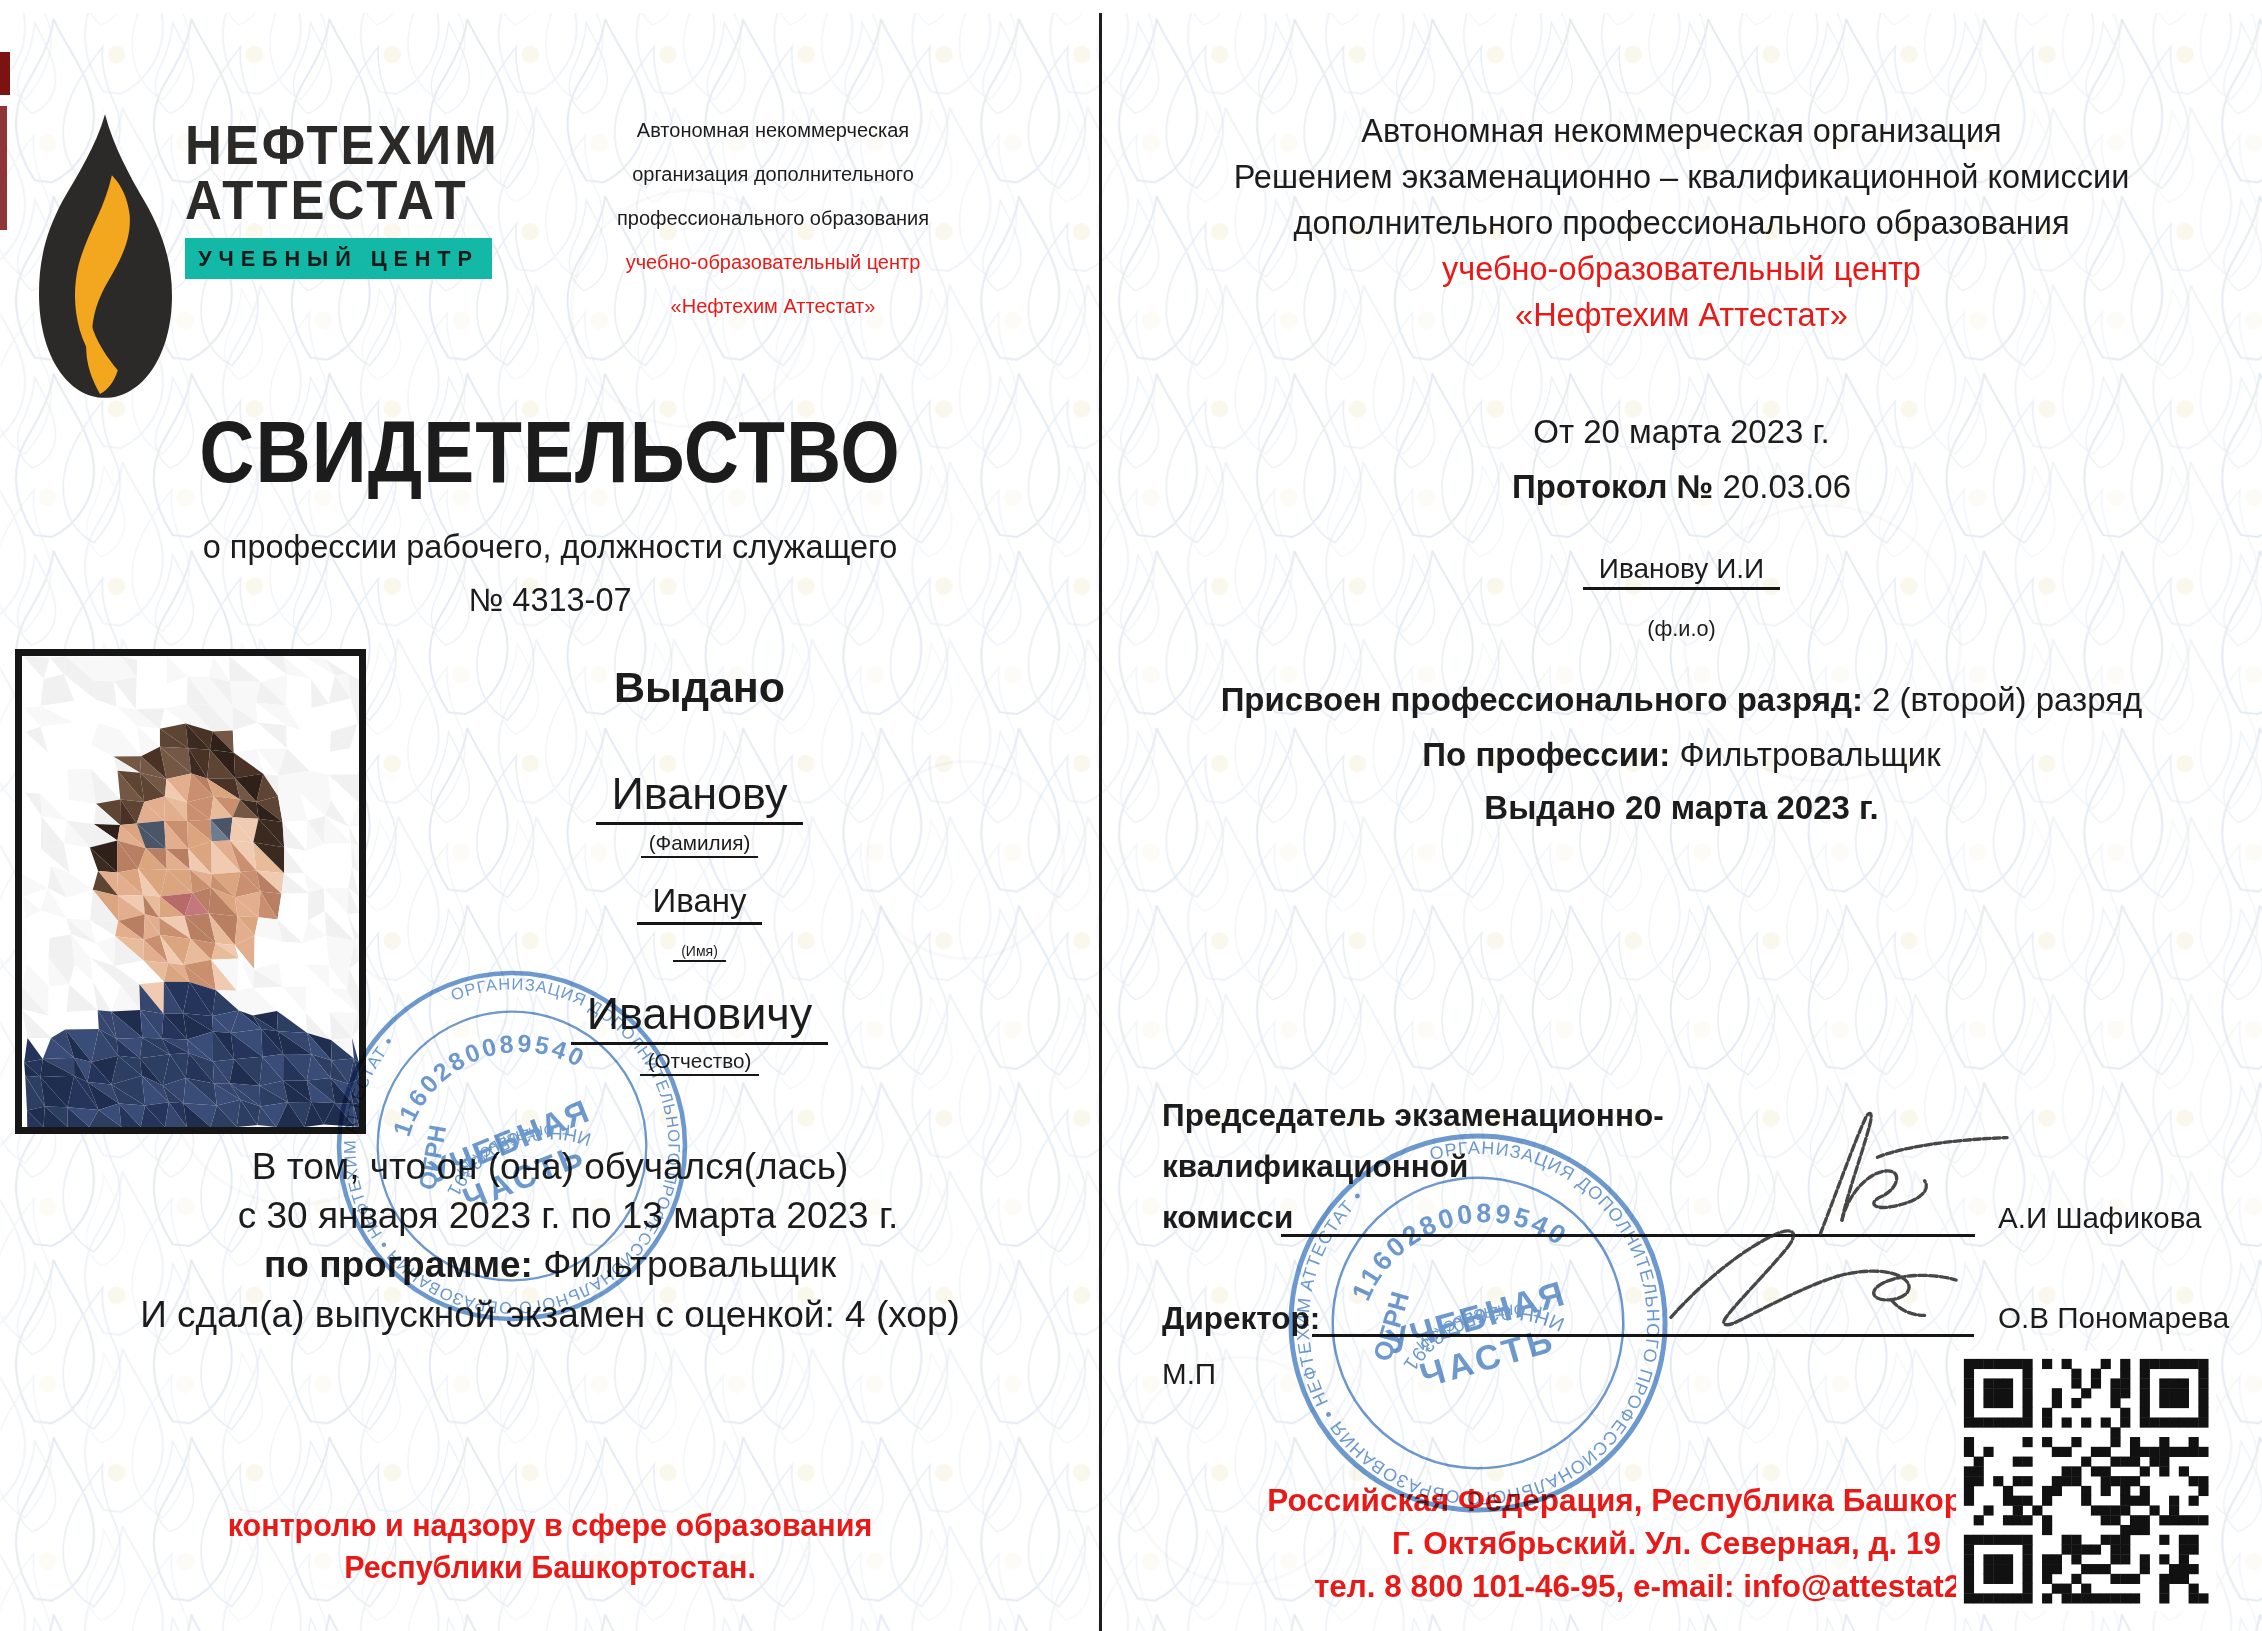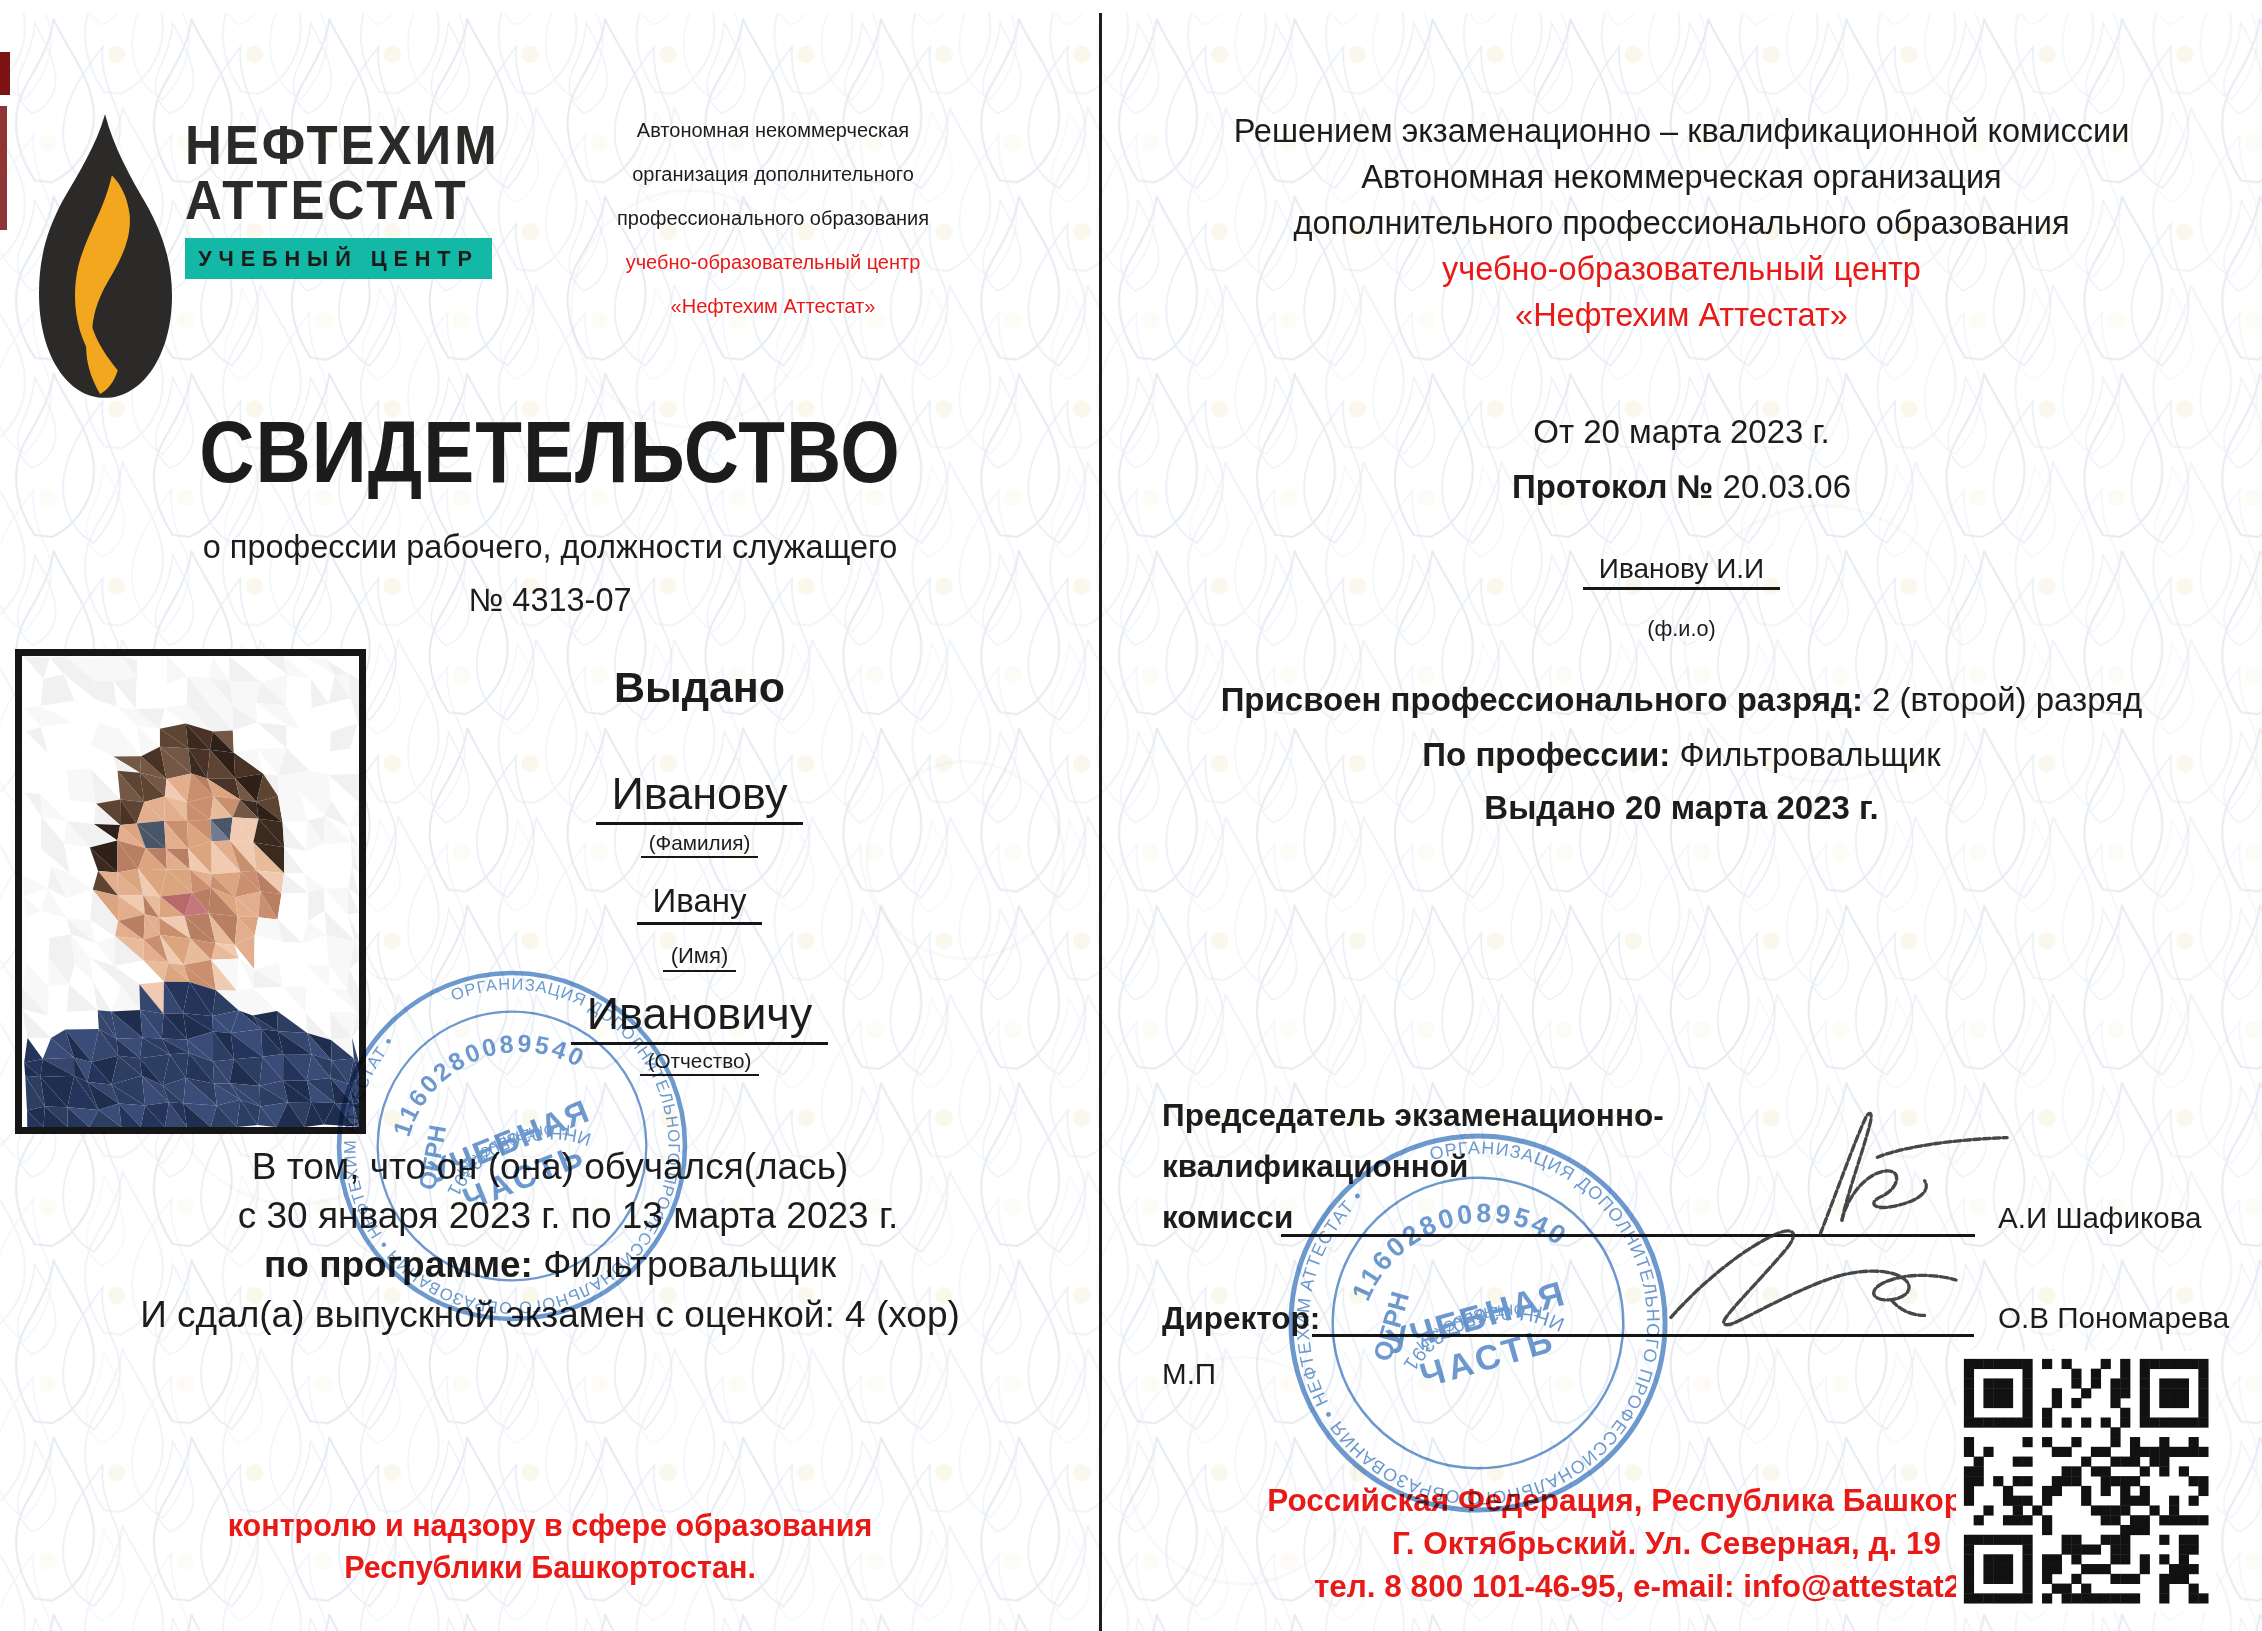--- a/index.html
+++ b/index.html
@@ -681,42 +681,42 @@
         <polygon points="317.3486797409132,453.6751964427531 337.7885653646663,477.37349347025156 306.2274428587407,475.5013250084594" fill="#1f2d4e"></polygon>
         <polygon points="336.1496516475454,454.6780589176342 342,453.45303247869015 342,478" fill="#1f2d4e"></polygon>
         <polygon points="336.1496516475454,454.6780589176342 342,478 337.7885653646663,477.37349347025156" fill="#3a4c78"></polygon>
       </svg>
   </div>
 
   <div class="abs c" style="left:345px;top:650px;width:709px;font-size:43px;font-weight:700">Выдано</div>
   <div class="abs c" style="left:345px;top:755px;width:709px;font-size:45px"><span class="u3">Иванову</span></div>
   <div class="abs c" style="left:345px;top:818px;width:709px;font-size:20.7px"><span class="u2">(Фамилия)</span></div>
   <div class="abs c" style="left:345px;top:869px;width:709px;font-size:33px"><span class="u3">Ивану</span></div>
-  <div class="abs c" style="left:345px;top:930px;width:709px;font-size:22px"><span class="u2">(Имя)</span></div>
+  <div class="abs c" style="left:345px;top:930px;width:709px;font-size:14px"><span class="u2">(Имя)</span></div>
   <div class="abs c" style="left:345px;top:975px;width:709px;font-size:45px"><span class="u3">Ивановичу</span></div>
   <div class="abs c" style="left:345px;top:1036px;width:709px;font-size:20.7px"><span class="u2">(Отчество)</span></div>
 
   <div class="abs c body38" style="left:0;top:1133px;width:1100px">В том, что он (она) обучался(лась)</div>
   <div class="abs c body38" style="left:18px;top:1182px;width:1100px">с 30 января 2023 г. по 13 марта 2023 г.</div>
   <div class="abs c body38" style="left:0;top:1231px;width:1100px">
     <span class="b">по программе:</span>
     <span>Фильтровальщик</span>
   </div>
   <div class="abs c body38" style="left:0;top:1281px;width:1100px">И сдал(а) выпускной экзамен с оценкой: 4 (хор)</div>
 
   <div class="abs c red lic" style="left:0;top:1491px;width:1100px">
     <div>контролю и надзору в сфере образования</div>
     <div>Республики Башкортостан.</div>
   </div>
 
   <div class="abs divider" style="left:1099px;top:0;width:3px;height:1631px"></div>
 
   <div class="abs c rhdr" style="left:1130px;top:95px;width:1103px">
+    <div>Автономная некоммерческая организация</div>
     <div>Решением экзаменационно – квалификационной комиссии</div>
-    <div>Автономная некоммерческая организация</div>
     <div>дополнительного профессионального образования</div>
     <div class="red">учебно-образовательный центр</div>
     <div class="red">«Нефтехим Аттестат»</div>
   </div>
 
   <div class="abs c" style="left:1130px;top:400px;width:1103px;font-size:33px">От 20 марта 2023 г.</div>
   <div class="abs c" style="left:1130px;top:455px;width:1103px;font-size:33px">
     <span class="b">Протокол №</span>
     <span>20.03.06</span>
   </div>

